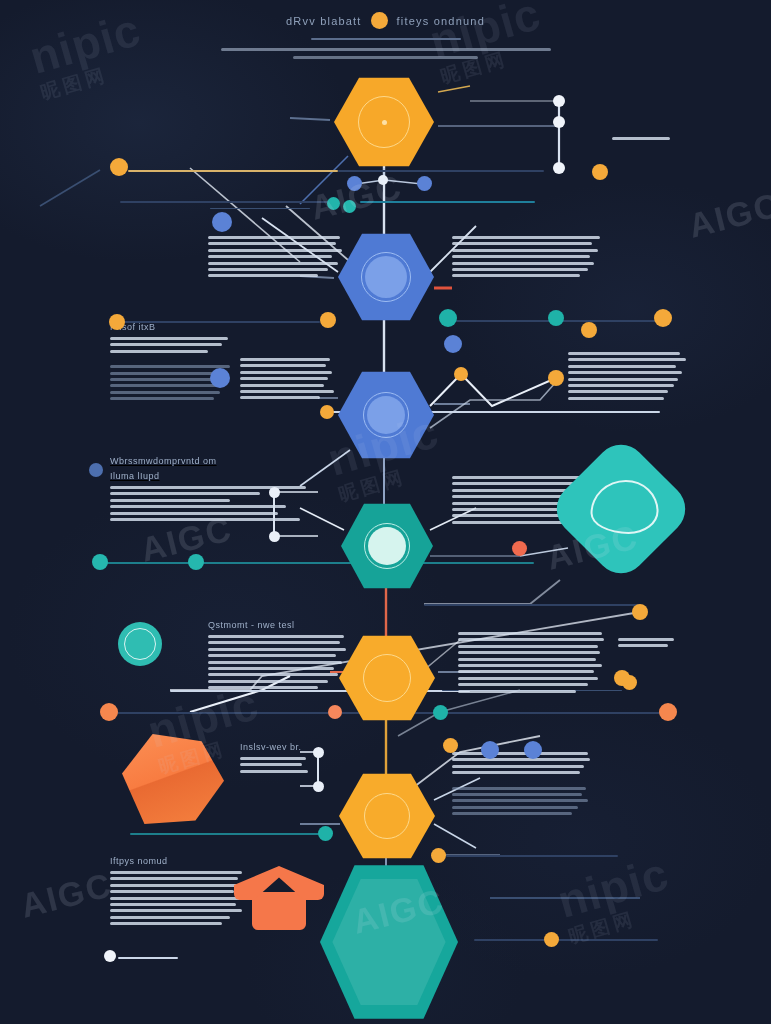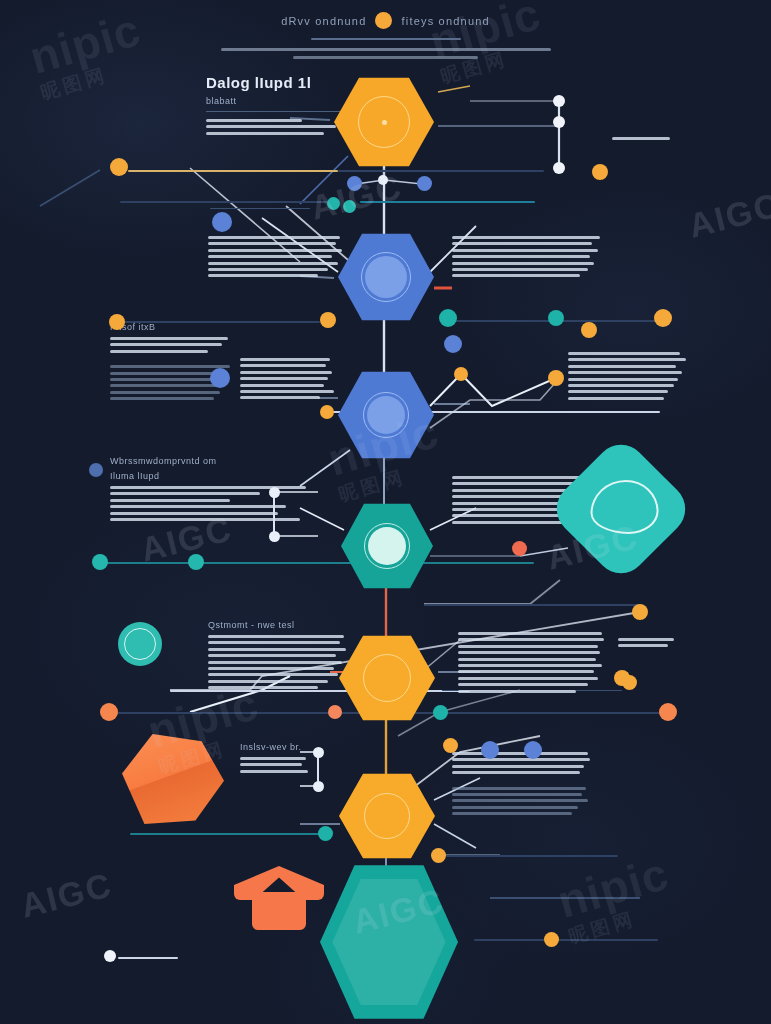--- a/index.html
+++ b/index.html
@@ -170,21 +170,21 @@
     <line x1="318" y1="752" x2="318" y2="786" stroke="#dbe4f1" stroke-width="2"></line>
     <line x1="318" y1="752" x2="300" y2="752" stroke="#dbe4f1" stroke-width="1.6"></line>
     <line x1="318" y1="786" x2="300" y2="786" stroke="#dbe4f1" stroke-width="1.6"></line>
 
     <line x1="438" y1="855" x2="500" y2="855" stroke="#6d7d99" stroke-width="1.6"></line>
     <line x1="490" y1="898" x2="640" y2="898" stroke="#3a4f72" stroke-width="2"></line>
   </svg>
 
   <div id="header">
     <div id="hdr-title">
-      <span>dRvv ondnund</span>
+      <span>dRvv blabatt</span>
       <span id="hdr-dot" style="background: rgb(244, 169, 58);"></span>
       <span>fiteys ondnund</span>
     </div>
     <div id="hdr-rule"></div>
     <div id="hdr-sub1"></div>
     <div id="hdr-sub2"></div>
   </div>
 
   <div class="layer" id="rules-layer">
       <div class="rule" style="left: 128px; top: 170px; width: 210px; height: 2px; background: rgb(217, 179, 106);"></div>
@@ -200,28 +200,20 @@
       <div class="rule" style="left: 170px; top: 690px; width: 300px; height: 2px; background: rgb(203, 215, 232);"></div>
       <div class="rule" style="left: 130px; top: 833px; width: 195px; height: 2px; background: rgb(29, 127, 140);"></div>
       <div class="rule" style="left: 446px; top: 855px; width: 172px; height: 2px; background: rgb(47, 65, 99);"></div>
       <div class="rule" style="left: 474px; top: 939px; width: 75px; height: 2px; background: rgb(47, 65, 99);"></div>
       <div class="rule" style="left: 558px; top: 939px; width: 100px; height: 2px; background: rgb(47, 65, 99);"></div>
       <div class="rule" style="left: 118px; top: 957px; width: 60px; height: 2px; background: rgb(203, 215, 232);"></div>
       <div class="rule" style="left: 210px; top: 208px; width: 100px; height: 1px; background: rgb(58, 79, 114);"></div>
       <div class="rule" style="left: 442px; top: 690px; width: 180px; height: 1px; background: rgb(58, 79, 114);"></div>
     </div>
   <div class="layer" id="text-layer">
-      <div class="tblock" style="left: 206px; top: 74px; width: 150px;">
-        <div class="thead big">Dalog lIupd 1l</div>
-        <div class="thead sm">blabatt</div>
-        <div class="underline"></div>
-        <div class="tline" style="width: 96px;"></div>
-        <div class="tline" style="width: 130px;"></div>
-        <div class="tline" style="width: 118px;"></div>
-      </div>
       <div class="tblock" style="left: 208px; top: 236px; width: 136px;">
         <div class="tline" style="width: 132px;"></div>
         <div class="tline" style="width: 128px;"></div>
         <div class="tline" style="width: 134px;"></div>
         <div class="tline" style="width: 124px;"></div>
         <div class="tline" style="width: 130px;"></div>
         <div class="tline" style="width: 120px;"></div>
         <div class="tline" style="width: 110px;"></div>
       </div>
       <div class="tblock" style="left: 452px; top: 236px; width: 150px;">
@@ -258,21 +250,21 @@
       <div class="tblock" style="left: 568px; top: 352px; width: 120px;">
         <div class="tline" style="width: 112px;"></div>
         <div class="tline" style="width: 118px;"></div>
         <div class="tline" style="width: 108px;"></div>
         <div class="tline" style="width: 114px;"></div>
         <div class="tline" style="width: 110px;"></div>
         <div class="tline" style="width: 106px;"></div>
         <div class="tline" style="width: 100px;"></div>
         <div class="tline" style="width: 96px;"></div>
       </div>
-      <div class="tblock" style="left: 110px; top: 456px; width: 200px;">
+      <div class="tblock" style="left: 110px; top: 456px; width: 200px; text-decoration: underline;">
         <div class="thead sm">Wbrssmwdomprvntd om</div>
         <div class="thead sm">Iluma lIupd</div>
         <div class="tline" style="width: 196px;"></div>
         <div class="tline" style="width: 150px;"></div>
         <div class="tline" style="width: 120px;"></div>
         <div class="tline" style="width: 176px;"></div>
         <div class="tline" style="width: 168px;"></div>
         <div class="tline" style="width: 190px;"></div>
       </div>
       <div class="tblock" style="left: 452px; top: 476px; width: 160px;">
@@ -319,20 +311,32 @@
         <div class="tline" style="width: 136px;"></div>
         <div class="tline" style="width: 138px;"></div>
         <div class="tline" style="width: 132px;"></div>
         <div class="tline" style="width: 128px;"></div>
         <div style="height: 9px;"></div>
         <div class="tline dim" style="width: 134px;"></div>
         <div class="tline dim" style="width: 130px;"></div>
         <div class="tline dim" style="width: 136px;"></div>
         <div class="tline dim" style="width: 126px;"></div>
         <div class="tline dim" style="width: 120px;"></div>
+      </div>
+      <div class="tblock" style="left: 110px; top: 856px; width: 136px;">
+        <div class="thead sm">Iftpys nomud</div>
+        <div class="tline" style="width: 132px;"></div>
+        <div class="tline" style="width: 128px;"></div>
+        <div class="tline" style="width: 134px;"></div>
+        <div class="tline" style="width: 124px;"></div>
+        <div class="tline" style="width: 130px;"></div>
+        <div class="tline" style="width: 126px;"></div>
+        <div class="tline" style="width: 132px;"></div>
+        <div class="tline" style="width: 120px;"></div>
+        <div class="tline" style="width: 112px;"></div>
       </div>
       <div class="tblock" style="left: 618px; top: 638px; width: 60px;">
         <div class="tline" style="width: 56px;"></div>
         <div class="tline" style="width: 50px;"></div>
       </div>
       <div class="tblock" style="left: 612px; top: 137px; width: 62px;">
         <div class="tline" style="width: 58px;"></div>
       </div>
     </div>
   <div class="layer" id="shapes-layer">

